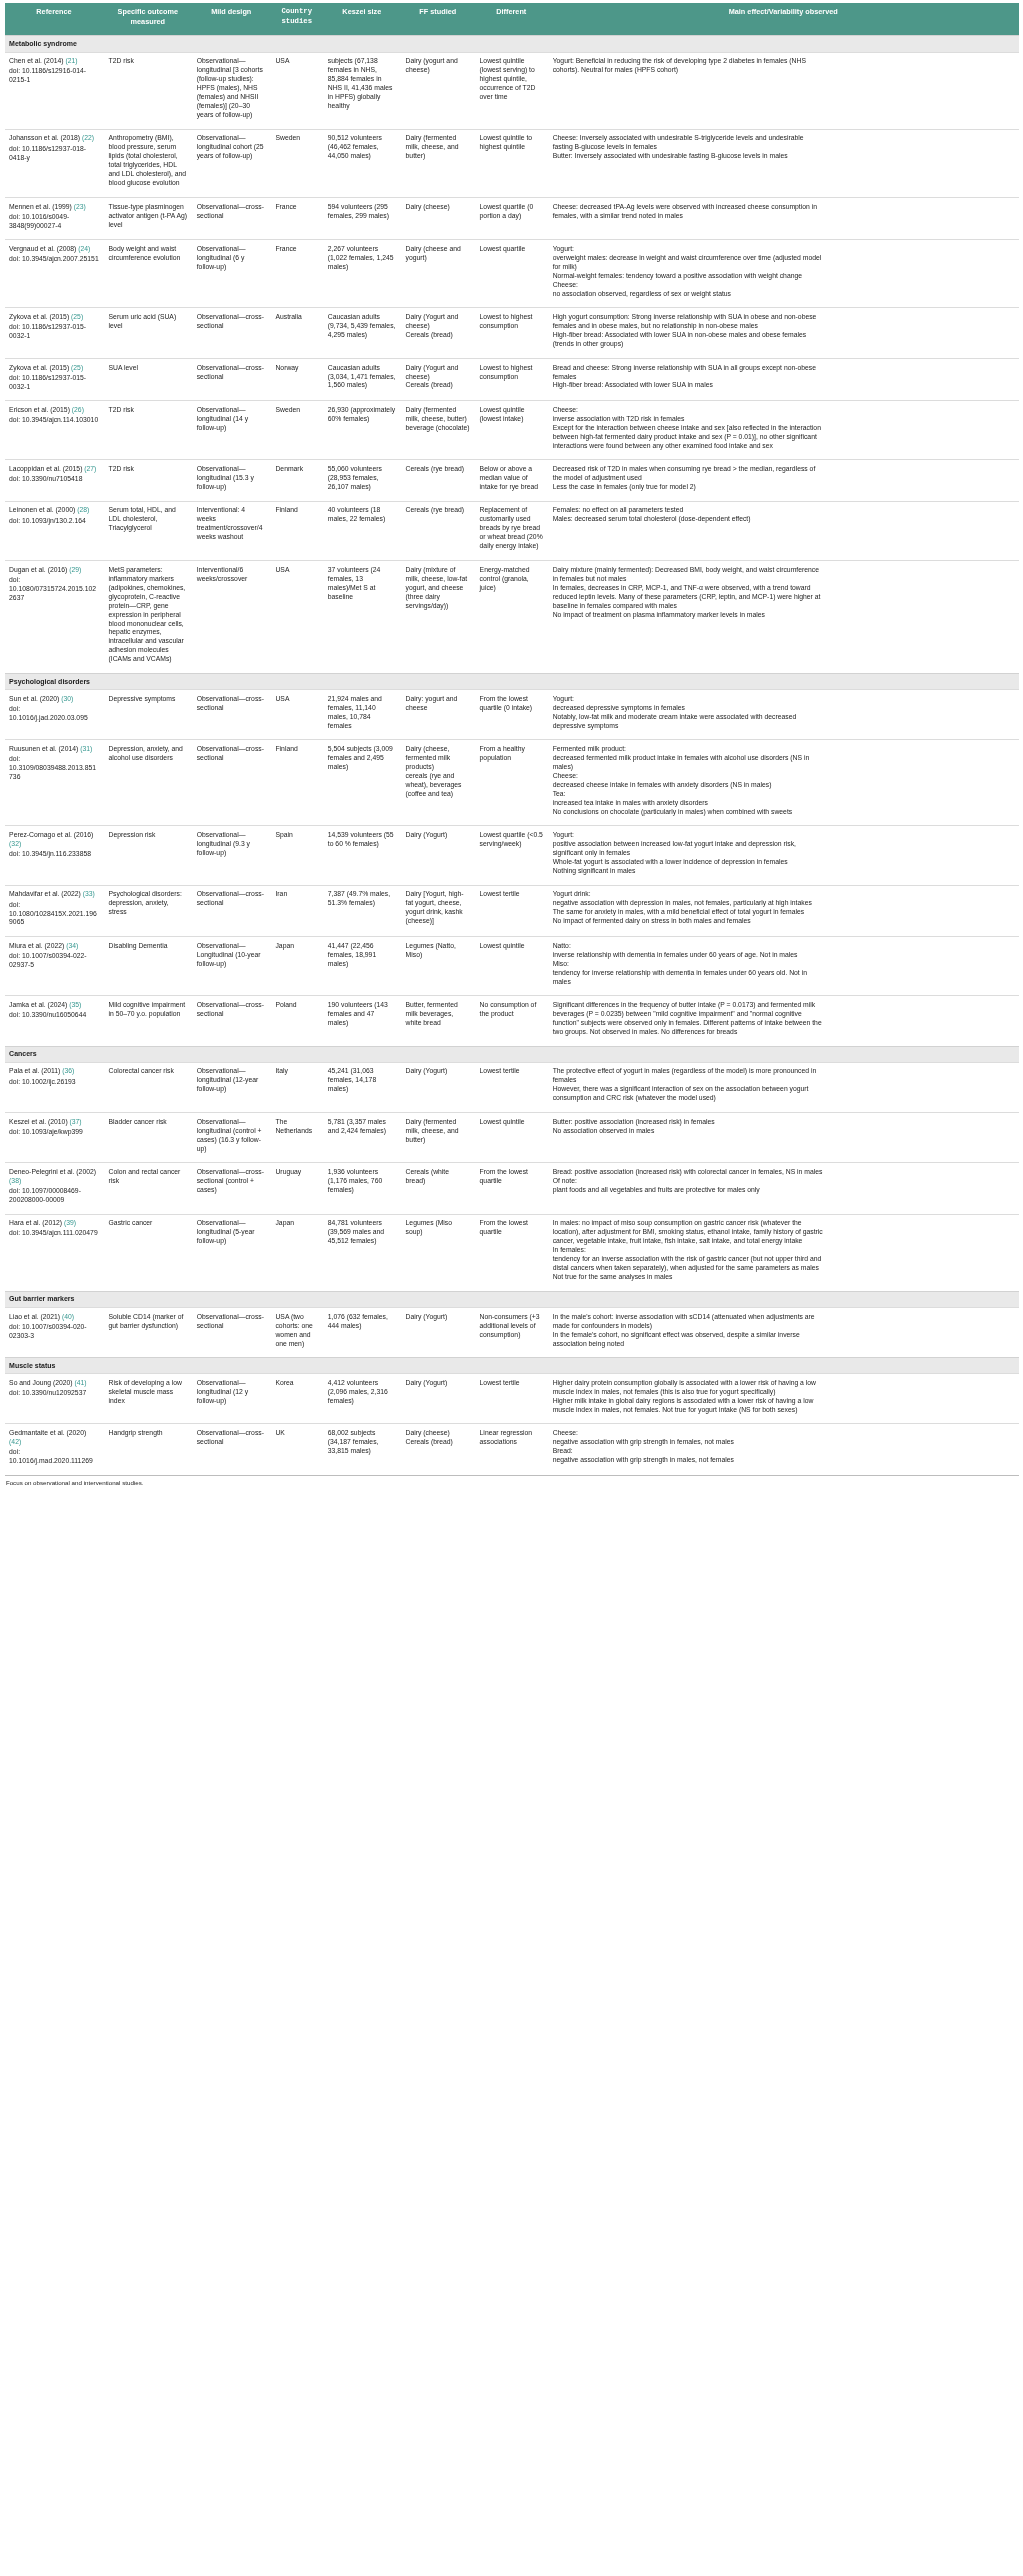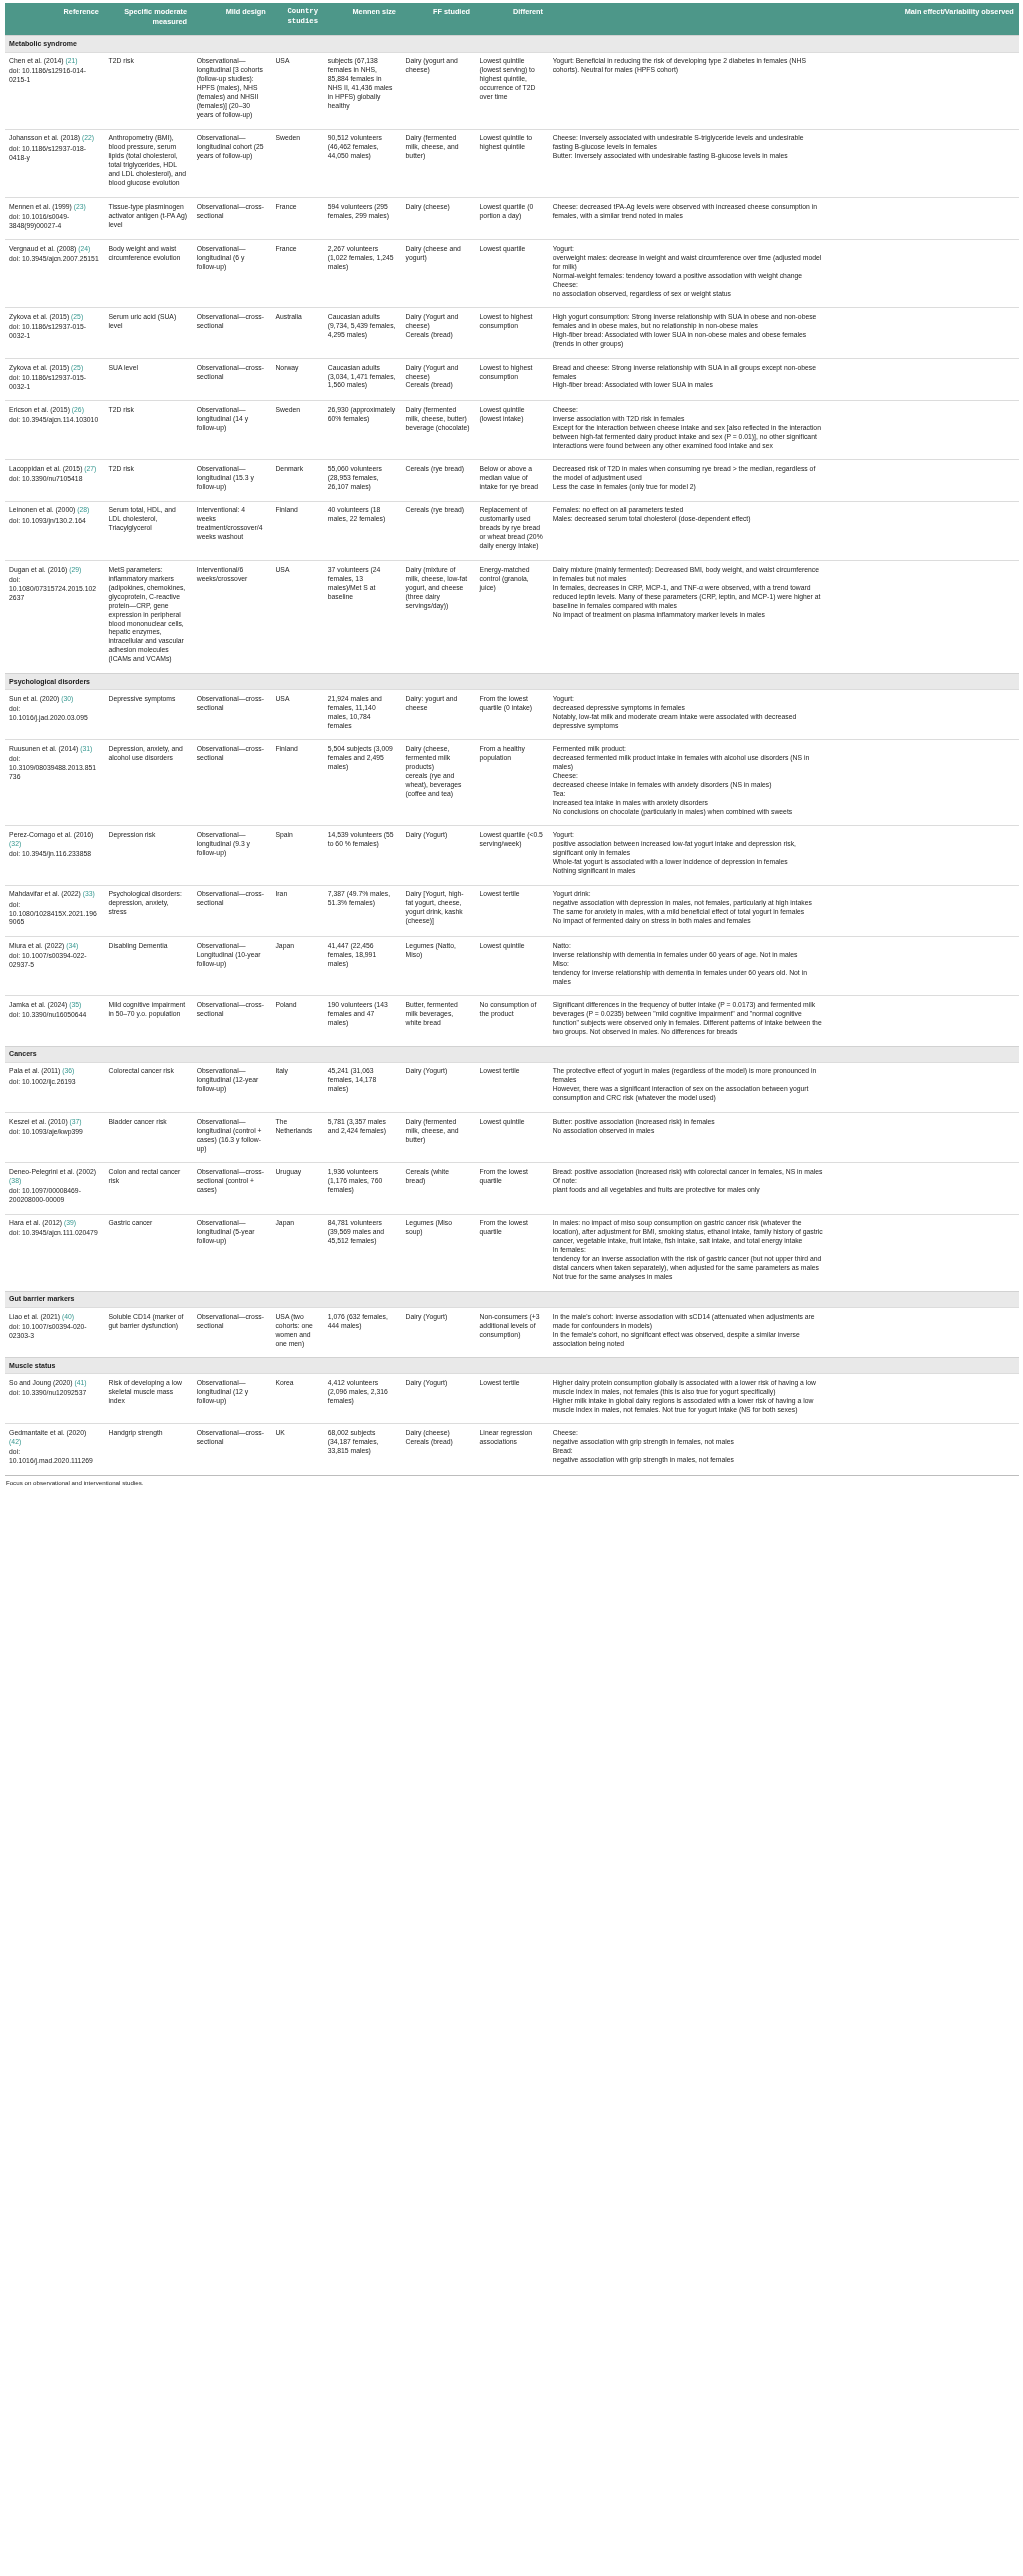--- a/index.html
+++ b/index.html
@@ -12,21 +12,21 @@
   table.studies {
     width: 100%;
     border-collapse: collapse;
     table-layout: fixed;
   }
   table.studies thead th {
     background: var(--header-bg, #4d9789);
     color: #ffffff;
     font-size: 7.3px;
     font-weight: bold;
-    text-align: right;
+    text-align: center;
     vertical-align: top;
     padding: 4.8px 5.4px 9.7px 4.3px;
     line-height: 1.25;
   }
   table.studies td {
     vertical-align: top;
     font-size: 6.8px;
     line-height: 1.32;
     padding: 4.8px 5.4px 8.6px 4.3px;
     border-top: 0.5px solid #dcdcdc;
@@ -52,24 +52,24 @@
   }
 </style>
 </head>
 <body>
 
 <div class="page">
   <table class="studies">
     <thead>
       <tr id="head-row">
           <th style="width: 9.6%;">Reference</th>
-          <th style="width: 8.4%;">Specific moderate measured</th>
+          <th style="width: 8.4%;">Specific outcome measured</th>
           <th style="width: 7.4%;">Mild design</th>
           <th style="width: 4.6%; font-family: Liberation Mono, monospace;">Country studies</th>
-          <th style="width: 7.3%;">Mennen size</th>
+          <th style="width: 7.3%;">Keszei size</th>
           <th style="width: 6.9%;">FF studied</th>
           <th style="width: 6.8%;">Different</th>
           <th style="width: 49%;">Main effect/Variability observed</th>
         </tr>
     </thead>
     <tbody id="table-body">
         <tr class="section-row">
           <td colspan="8">Metabolic syndrome</td>
         </tr>
         <tr>

